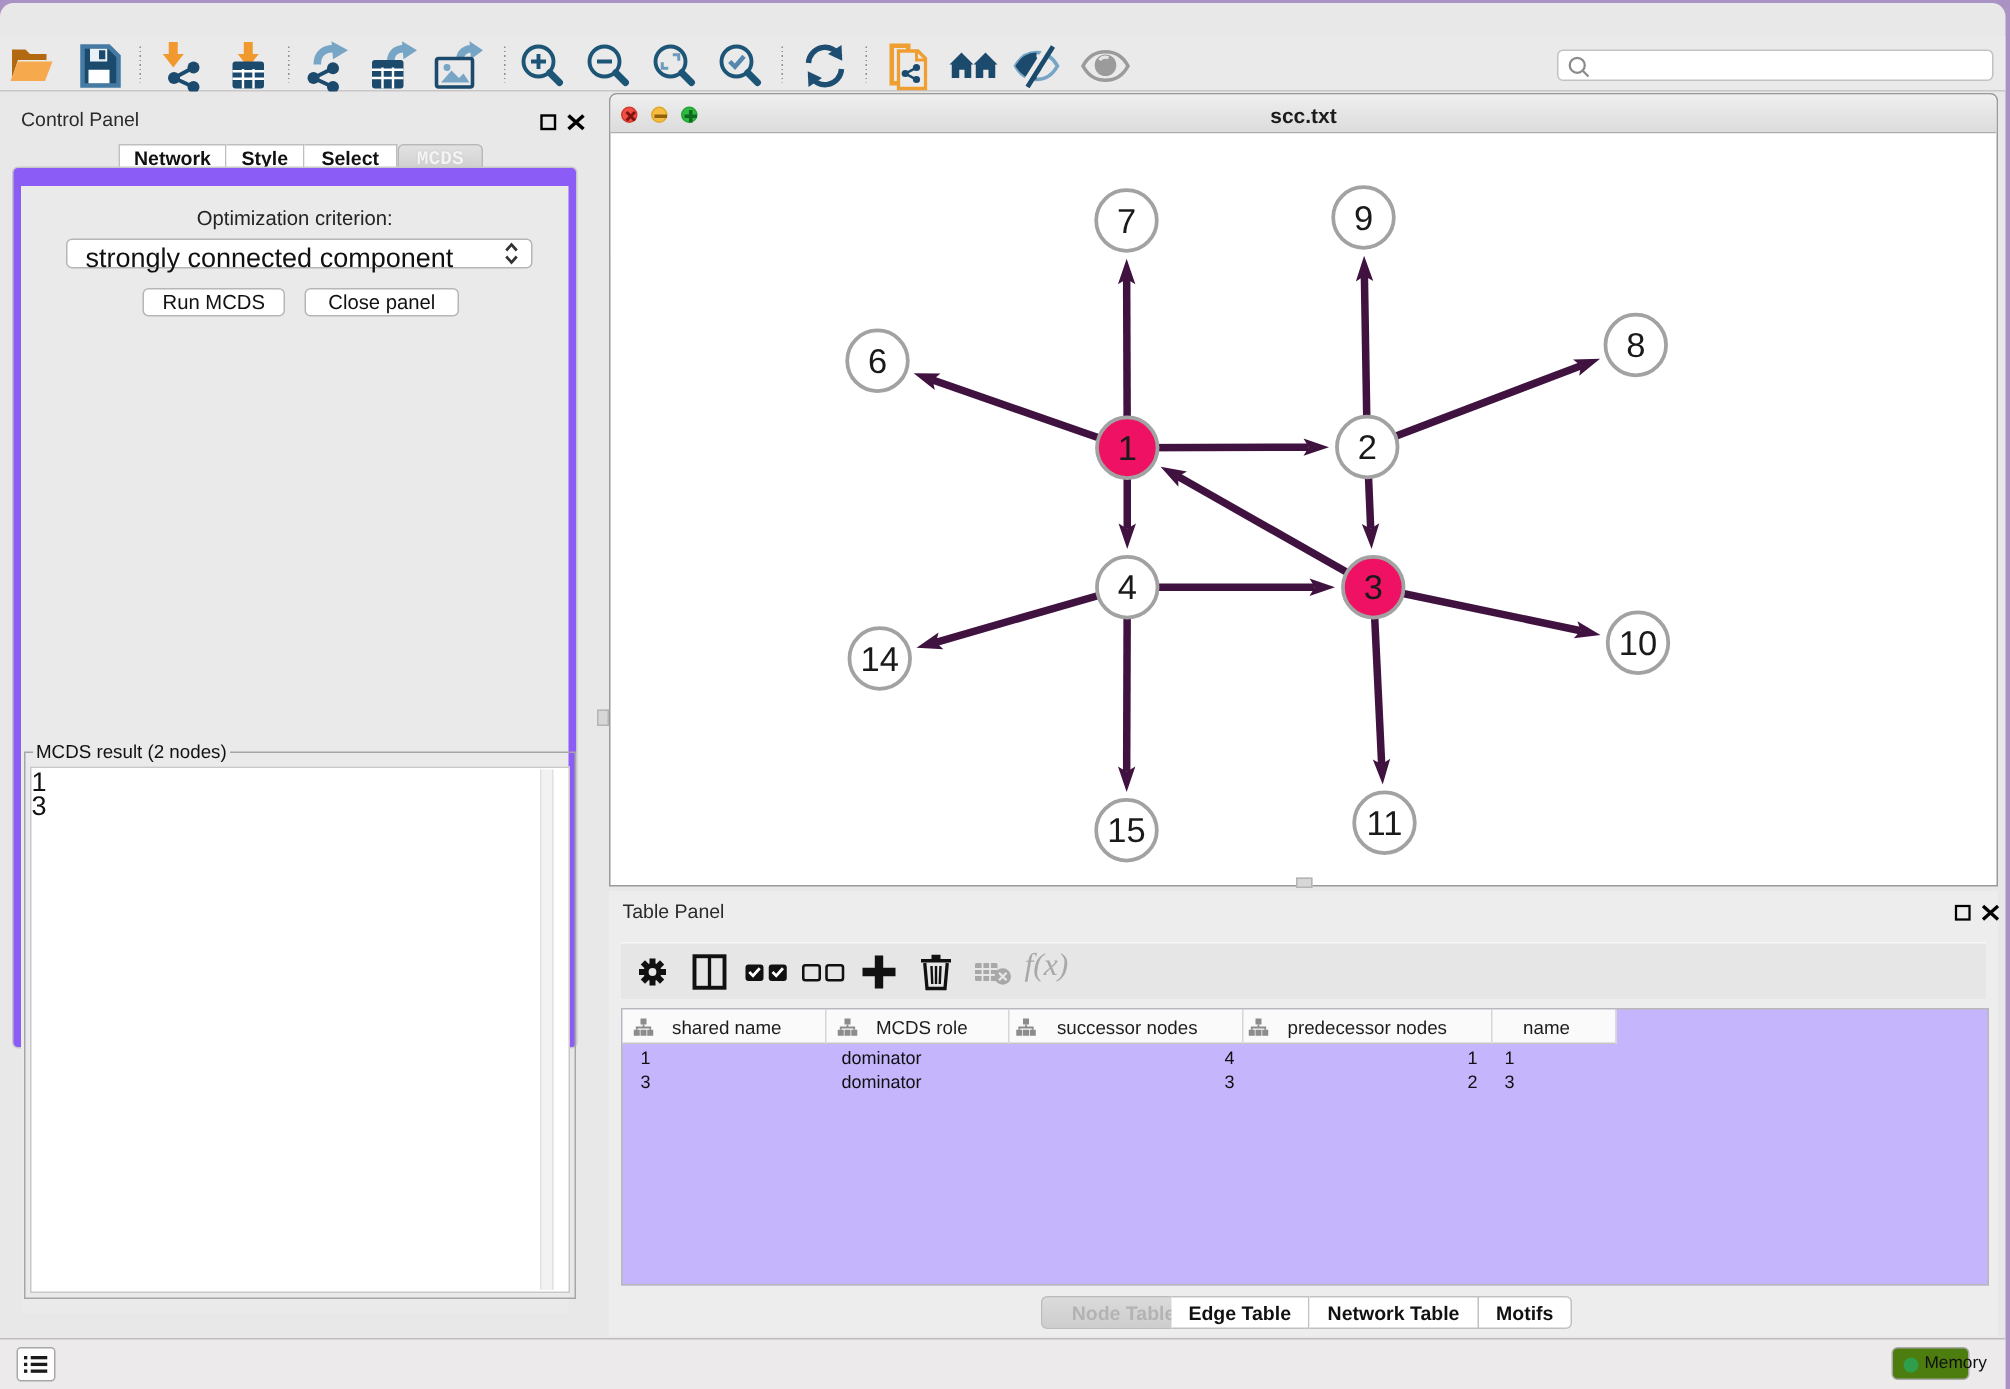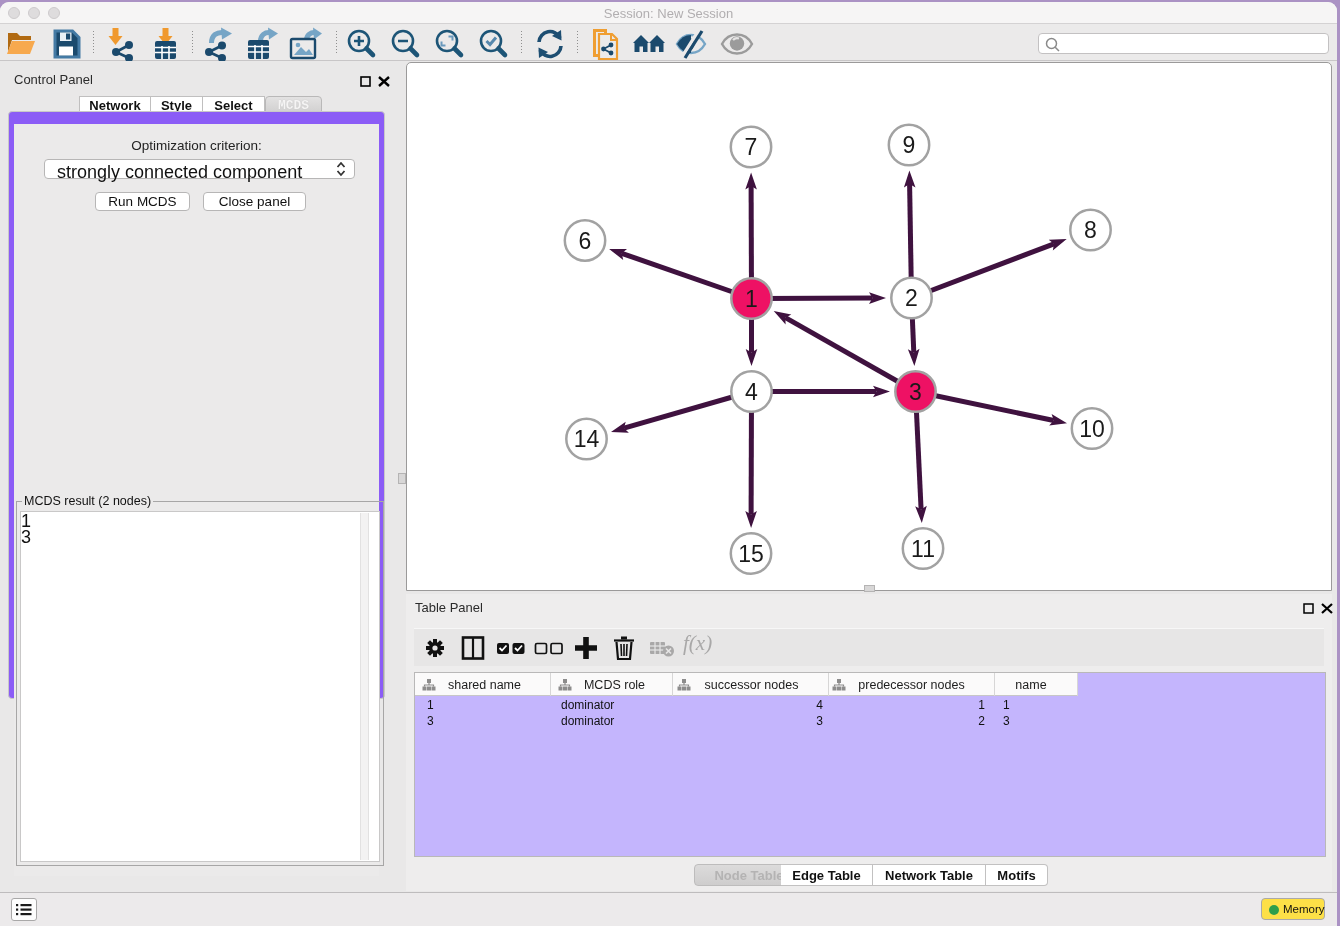--- a/index.html
+++ b/index.html
@@ -33,26 +33,20 @@
 #ttable { position:absolute; left:8px; top:78px; width:912px; height:185px; background:#c4b5fd; border:1px solid #b9b8b8; }
 .hdrtxt { position:absolute; top:5px; font-size:12.5px; color:#1d1d1d; text-align:center; }
 .cellv { position:absolute; font-size:12px; color:#111; }
 .btab { position:absolute; top:270px; height:22px; font-size:13px; font-weight:bold; color:#111; background:#fff; border:1px solid #c2c1c1; text-align:center; line-height:21px; }
 
 #statusbar { position:absolute; left:0; top:890px; width:100%; height:34px; background:#eceaeb; border-top:1px solid #bebcbd; }
 </style>
 </head>
 <body>
 <div id="app">
-  <div id="titlebar">
-    <div class="tl" style="left:8px;"></div>
-    <div class="tl" style="left:28px;"></div>
-    <div class="tl" style="left:48px;"></div>
-    <div id="wtitle">Session: New Session</div>
-  </div>
   <div id="toolbar">
     <svg class="tbi" style="left:4px;" width="34" height="34" viewBox="0 0 34 34">
       <path d="M4 6 L13 6 L16 9 L27 9 L27 13 L8 13 L4 25 Z" fill="#b16a12"></path>
       <path d="M8 14 L31 14 L26 27 L3 27 Z" fill="#f7a94e"></path>
     </svg>
     <svg class="tbi" style="left:49px;" width="34" height="34" viewBox="0 0 34 34">
       <path d="M6 4 h17.5 L30 10.5 V30 H6 Z" fill="#1b4a6d" stroke="#447aa4" stroke-width="3"></path>
       <path d="M11 5.5 h11.5 v8.5 H11 Z" fill="#eaf1f6"></path>
       <rect x="17" y="6.5" width="4.2" height="6" fill="#1b4a6d"></rect>
       <path d="M10 19.5 h14 V28.5 H10 Z" fill="#fff"></path>
@@ -218,20 +212,31 @@
           <legend style="font-size:12.5px;color:#111;margin-left:5px;padding:0 2px;">MCDS result (2 nodes)</legend>
           <div style="position:absolute;left:3px;top:3px;right:3px;bottom:3px;background:#fff;border:1px solid #c9c8c8;">
             <div style="position:absolute;left:0px;top:1px;font-size:18px;line-height:16px;color:#111;">1<br>3</div>
             <div style="position:absolute;right:10px;top:1px;width:9px;bottom:1px;background:#f3f2f2;border-left:1px solid #e2e1e1;border-right:1px solid #e2e1e1;"></div>
           </div>
         </fieldset>
       </div>
     </div>
   </div>
   <div id="netwin">
+    <div id="nettb">
+      <div class="nl" style="left:7px;background:#ee4e43;border:1px solid #d43c31;"></div>
+      <div class="nl" style="left:27px;background:#f6bd41;border:1px solid #e2a82e;"></div>
+      <div class="nl" style="left:47px;background:#2fbb43;border:1px solid #25a335;"></div>
+      <svg width="60" height="26" viewBox="0 0 60 26" style="position:absolute;left:0;top:0;">
+        <path d="M10.7 11.7 L16.3 17.3 M16.3 11.7 L10.7 17.3" stroke="#7e150e" stroke-width="2"></path>
+        <line x1="29.3" y1="14.5" x2="37.7" y2="14.5" stroke="#90620a" stroke-width="2.4"></line>
+        <path d="M53.5 10.3 v8.4 M49.3 14.5 h8.4" stroke="#0e6b1d" stroke-width="2.4"></path>
+      </svg>
+      <div id="nettitle">scc.txt</div>
+    </div>
     <svg id="graph" width="924" height="502" viewBox="0 0 924 502" style="position:absolute;left:0;top:26px;">
       <g stroke="#3f123f" stroke-width="5">
         <line x1="344.5" y1="209.5" x2="344.1" y2="97.0"></line>
         <line x1="344.5" y1="209.5" x2="214.8" y2="164.3"></line>
         <line x1="344.5" y1="209.5" x2="465.5" y2="209.1"></line>
         <line x1="344.5" y1="209.5" x2="344.5" y2="263.5"></line>
         <line x1="504.5" y1="209.0" x2="502.6" y2="95.0"></line>
         <line x1="504.5" y1="209.0" x2="647.0" y2="154.8"></line>
         <line x1="504.5" y1="209.0" x2="506.8" y2="263.5"></line>
         <line x1="508.5" y1="302.5" x2="378.4" y2="228.7"></line>
@@ -419,18 +424,18 @@
         <g fill="#1a1a1a">
             <rect x="0" y="1" width="2.2" height="2.2"></rect>
             <rect x="0" y="5.5" width="2.2" height="2.2"></rect>
             <rect x="0" y="10" width="2.2" height="2.2"></rect>
             <rect x="4.5" y="1" width="11" height="2.2"></rect>
             <rect x="4.5" y="5.5" width="11" height="2.2"></rect>
             <rect x="4.5" y="10" width="11" height="2.2"></rect>
           </g>
       </svg>
     </div>
-    <div style="position:absolute;left:1261px;top:5px;width:64px;height:22px;background:#fde047;border:1px solid #aaa9a9;border-radius:4px;">
+    <div style="position:absolute;left:1261px;top:5px;width:52px;height:22px;background:#4d7c0f;border:1px solid #aaa9a9;border-radius:4px;">
       <div style="position:absolute;left:7px;top:6px;width:10px;height:10px;border-radius:50%;background:#2e9e4b;"></div>
       <div style="position:absolute;left:21px;top:4px;font-size:11.5px;color:#111;">Memory</div>
     </div>
   </div>
 </div>
 
 </body></html>

